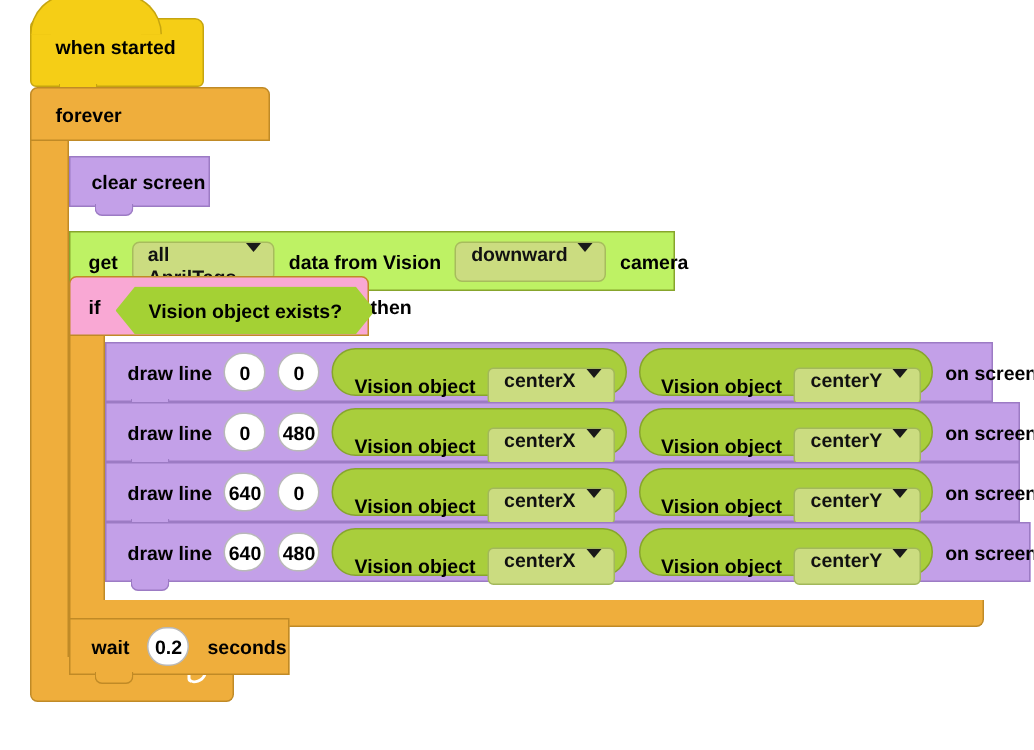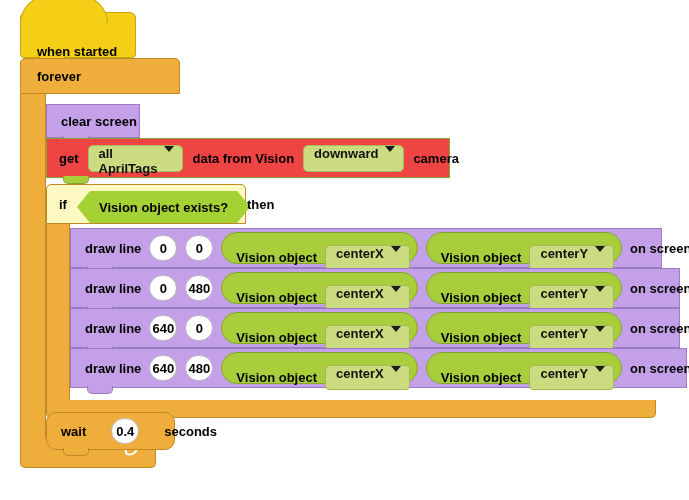--- a/index.html
+++ b/index.html
@@ -21,21 +21,21 @@
     position:absolute;left:20px;top:12px;width:116px;height:46px;
     background:#F5CE16;border:1px solid #C6A50F;
     border-radius:6px 6px 4px 4px;
     box-sizing:border-box;
   }
   .hat:before{
     content:"";position:absolute;left:-1px;top:-17px;width:86px;height:26px;
     background:#F5CE16;border:1px solid #C6A50F;border-bottom:none;
     border-radius:34px 34px 0 0;
   }
-  .hat .lbl{position:absolute;left:16px;top:32px;}
+  .hat .lbl{position:absolute;left:16px;top:12px;}
   .notch{
     position:absolute;width:24px;height:7px;background:inherit;
     border-left:1px solid rgba(0,0,0,.22);border-right:1px solid rgba(0,0,0,.22);
     border-bottom:1px solid rgba(0,0,0,.22);
     border-radius:0 0 5px 5px;
   }
   .hat .notch{left:18px;bottom:-7px;background:#F5CE16;border-color:#C6A50F;}
 
   
   .c-forever{
@@ -58,21 +58,21 @@
     box-sizing:border-box;border-radius:0 0 5px 5px;
   }
   .loop-arrow{
     position:absolute;right:14px;top:5px;width:18px;height:18px;
   }
 
   
   .c-if{position:absolute;left:46px;top:184px;}
   .c-if .cap{
     position:relative;width:200px;height:40px;
-    background:#fef9c3;border:1px solid #C08A26;box-sizing:border-box;
+    background:#f9a8d4;border:1px solid #C08A26;box-sizing:border-box;
     border-radius:5px 5px 0 0;
   }
   .c-if .spine{
     width:24px;height:176px;background:#EFAE3C;
     border-left:1px solid #C08A26;border-right:1px solid #C08A26;
     box-sizing:border-box;
   }
   .c-if .foot{
     position:relative;width:610px;height:18px;
     background:#EFAE3C;border:1px solid #C08A26;border-top:none;
@@ -95,21 +95,21 @@
     position:absolute;box-sizing:border-box;
     border:1px solid rgba(0,0,0,.28);
     display:flex;align-items:center;
     padding:0 14px;gap:8px;
   }
   .stmt .notch{left:16px;bottom:-7px;}
   .purple{background:#C3A0E8;border-color:#9C7BC4;}
   .purple .notch{background:#C3A0E8;border-color:#9C7BC4;}
   .orange{background:#EFAE3C;border-color:#C08A26;}
   .orange .notch{background:#EFAE3C;border-color:#C08A26;}
-  .green{background:#ef4444;border-color:#87A52C;}
+  .green{background:#bef264;border-color:#87A52C;margin-top:16px;}
   .green .notch{background:#A9CE3C;border-color:#87A52C;}
 
   
   .numfield{
     background:#ffffff;border:1px solid #B9B9B9;border-radius:14px;
     min-width:28px;height:26px;padding:0 9px;
     display:flex;align-items:center;justify-content:center;
     font-weight:bold;font-size:13px;color:#000;box-sizing:border-box;
   }
 
@@ -270,20 +270,20 @@
       <span class="lbl">Vision object</span>
       <div class="ddfield">
         <span>centerY</span>
         <span class="caret"></span>
       </div>
     </div>
     <span class="lbl">on screen</span>
     <div class="notch"></div>
   </div>
 
-  <div class="stmt orange" style="left:46px;top:412px;width:129px;height:38px;gap:25px;border-radius:10px;">
+  <div class="stmt orange" style="left:46px;top:412px;width:147px;height:38px;gap:12px;">
     <span class="lbl">wait</span>
-    <div class="numfield">0.4</div>
+    <div class="numfield">0.2</div>
     <span class="lbl">seconds</span>
     <div class="notch"></div>
   </div>
 
 </div>
 
 </body></html>

